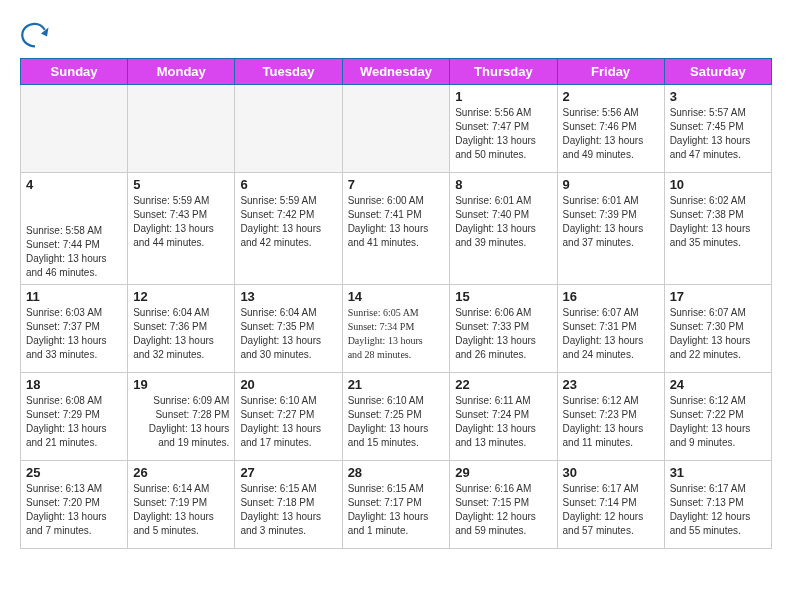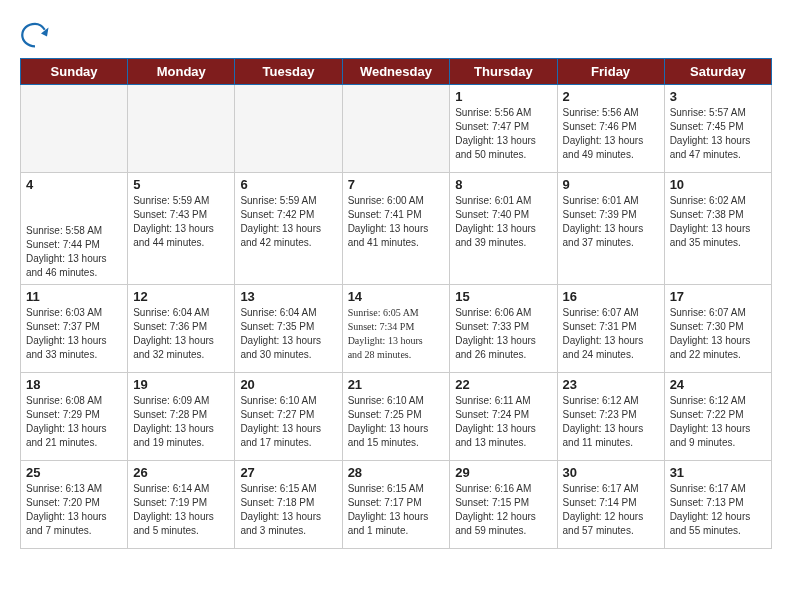--- a/index.html
+++ b/index.html
@@ -8,21 +8,21 @@
     .header-row { display: flex; justify-content: space-between; align-items: flex-start; margin-bottom: 8px; }
     .logo { display: flex; align-items: center; }
     .logo-text { font-size: 18px; font-weight: bold; line-height: 1.2; }
     .logo-text .general { color: #333; }
     .logo-text .blue { color: #1a6bb0; }
     .logo-icon { width: 30px; height: 30px; margin-right: 4px; }
     .title-block { text-align: right; }
     .main-title { font-size: 42px; font-weight: normal; color: #222; line-height: 1; }
     .subtitle { font-size: 16px; color: #444; margin-top: 2px; }
     .calendar { width: 100%; border-collapse: collapse; }
-    .calendar th { background: #7f1d1d; color: #fff; text-align: center; font-size: 13px; font-weight: bold; padding: 5px 4px; border: 1px solid #1a6bb0; }
+    .calendar th { background: #d946ef; color: #fff; text-align: center; font-size: 13px; font-weight: bold; padding: 5px 4px; border: 1px solid #1a6bb0; }
     .calendar td { border: 1px solid #ccc; vertical-align: top; padding: 4px 5px; width: 108px; min-height: 80px; font-size: 11px; color: #333; background: #fff; }
     .calendar td.empty { background: #f5f5f5; }
     .day-num { font-size: 13px; font-weight: bold; color: #222; margin-bottom: 2px; }
     .day-info { font-size: 10px; color: #333; line-height: 1.4; }
     .week-row td { height: 88px; }
   </style>
 </head>
 <body>
 
 <div class="container">
@@ -189,21 +189,21 @@
         <tr class="week-row">
           <td>
             <div class="day-num">18</div>
             <div class="day-info" style="white-space: pre-line;">Sunrise: 6:08 AM
 Sunset: 7:29 PM
 Daylight: 13 hours
 and 21 minutes.</div>
           </td>
           <td>
             <div class="day-num">19</div>
-            <div class="day-info" style="white-space: pre-line;">Sunrise: 6:09 AM
+            <div class="day-info" style="white-space: pre-line; text-align: right;">Sunrise: 6:09 AM
 Sunset: 7:28 PM
 Daylight: 13 hours
 and 19 minutes.</div>
           </td>
           <td>
             <div class="day-num">20</div>
             <div class="day-info" style="white-space: pre-line;">Sunrise: 6:10 AM
 Sunset: 7:27 PM
 Daylight: 13 hours
 and 17 minutes.</div>

